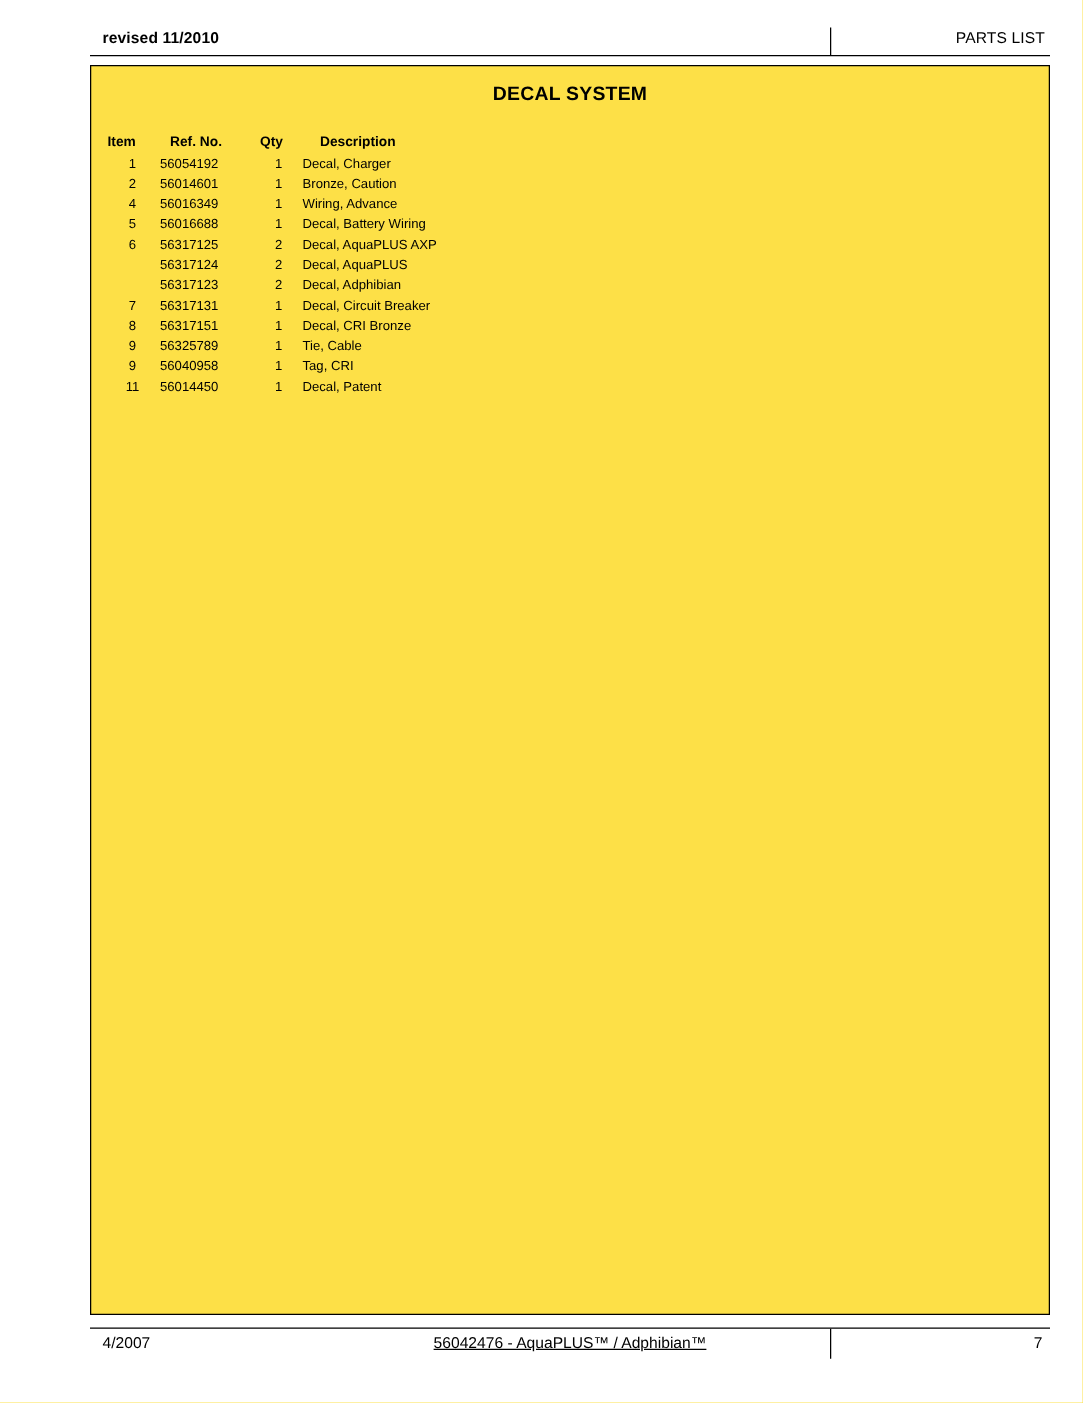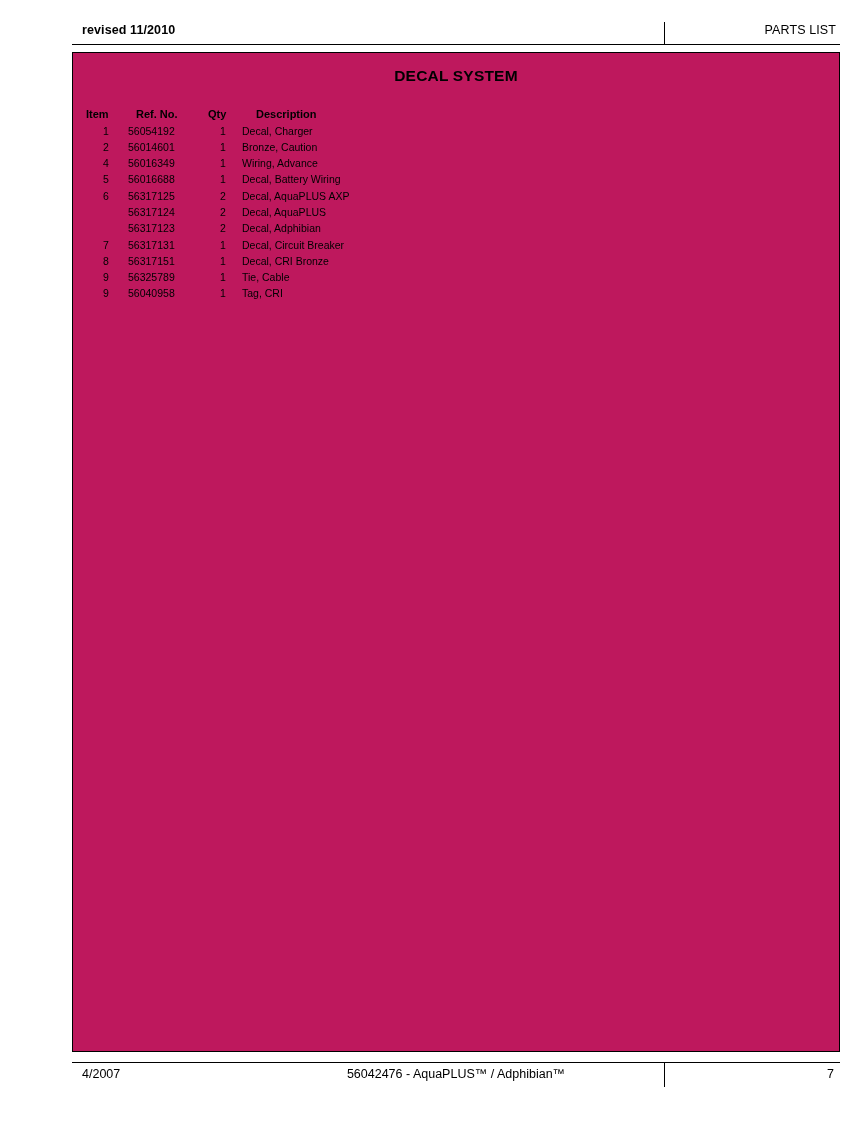--- a/index.html
+++ b/index.html
@@ -59,21 +59,21 @@
 
   
   .content-box {
     position: absolute;
     left: 72px;
     top: 52px;
     width: 768px;
     height: 1000px;
     border: 1.5px solid #000;
     box-sizing: border-box;
-    background: #be185d;
+    background: #fde047;
   }
 
   .doc-title {
     position: absolute;
     left: 0;
     top: 14px;
     width: 100%;
     text-align: center;
     font-size: 15.5px;
     font-weight: bold;
@@ -125,20 +125,21 @@
     top: 4px;
     font-size: 12.5px;
   }
   .footer-center {
     position: absolute;
     left: 0;
     top: 4px;
     width: 100%;
     text-align: center;
     font-size: 12.5px;
+    text-decoration: underline;
   }
   .footer-right {
     position: absolute;
     right: 6px;
     top: 4px;
     font-size: 12.5px;
   }
   .footer-divider {
     position: absolute;
     left: 592px;
@@ -230,20 +231,26 @@
           <td class="col-item">9</td>
           <td class="col-ref">56325789</td>
           <td class="col-qty">1</td>
           <td class="col-desc">Tie, Cable</td>
         </tr>
         <tr>
           <td class="col-item">9</td>
           <td class="col-ref">56040958</td>
           <td class="col-qty">1</td>
           <td class="col-desc">Tag, CRI</td>
+        </tr>
+        <tr>
+          <td class="col-item">11</td>
+          <td class="col-ref">56014450</td>
+          <td class="col-qty">1</td>
+          <td class="col-desc">Decal, Patent</td>
         </tr>
       </tbody>
     </table>
   </div>
 
   <div class="footer">
     <span class="footer-left">4/2007</span>
     <span class="footer-center">56042476 - AquaPLUS™ / Adphibian™</span>
     <span class="footer-divider"></span>
     <span class="footer-right">7</span>

